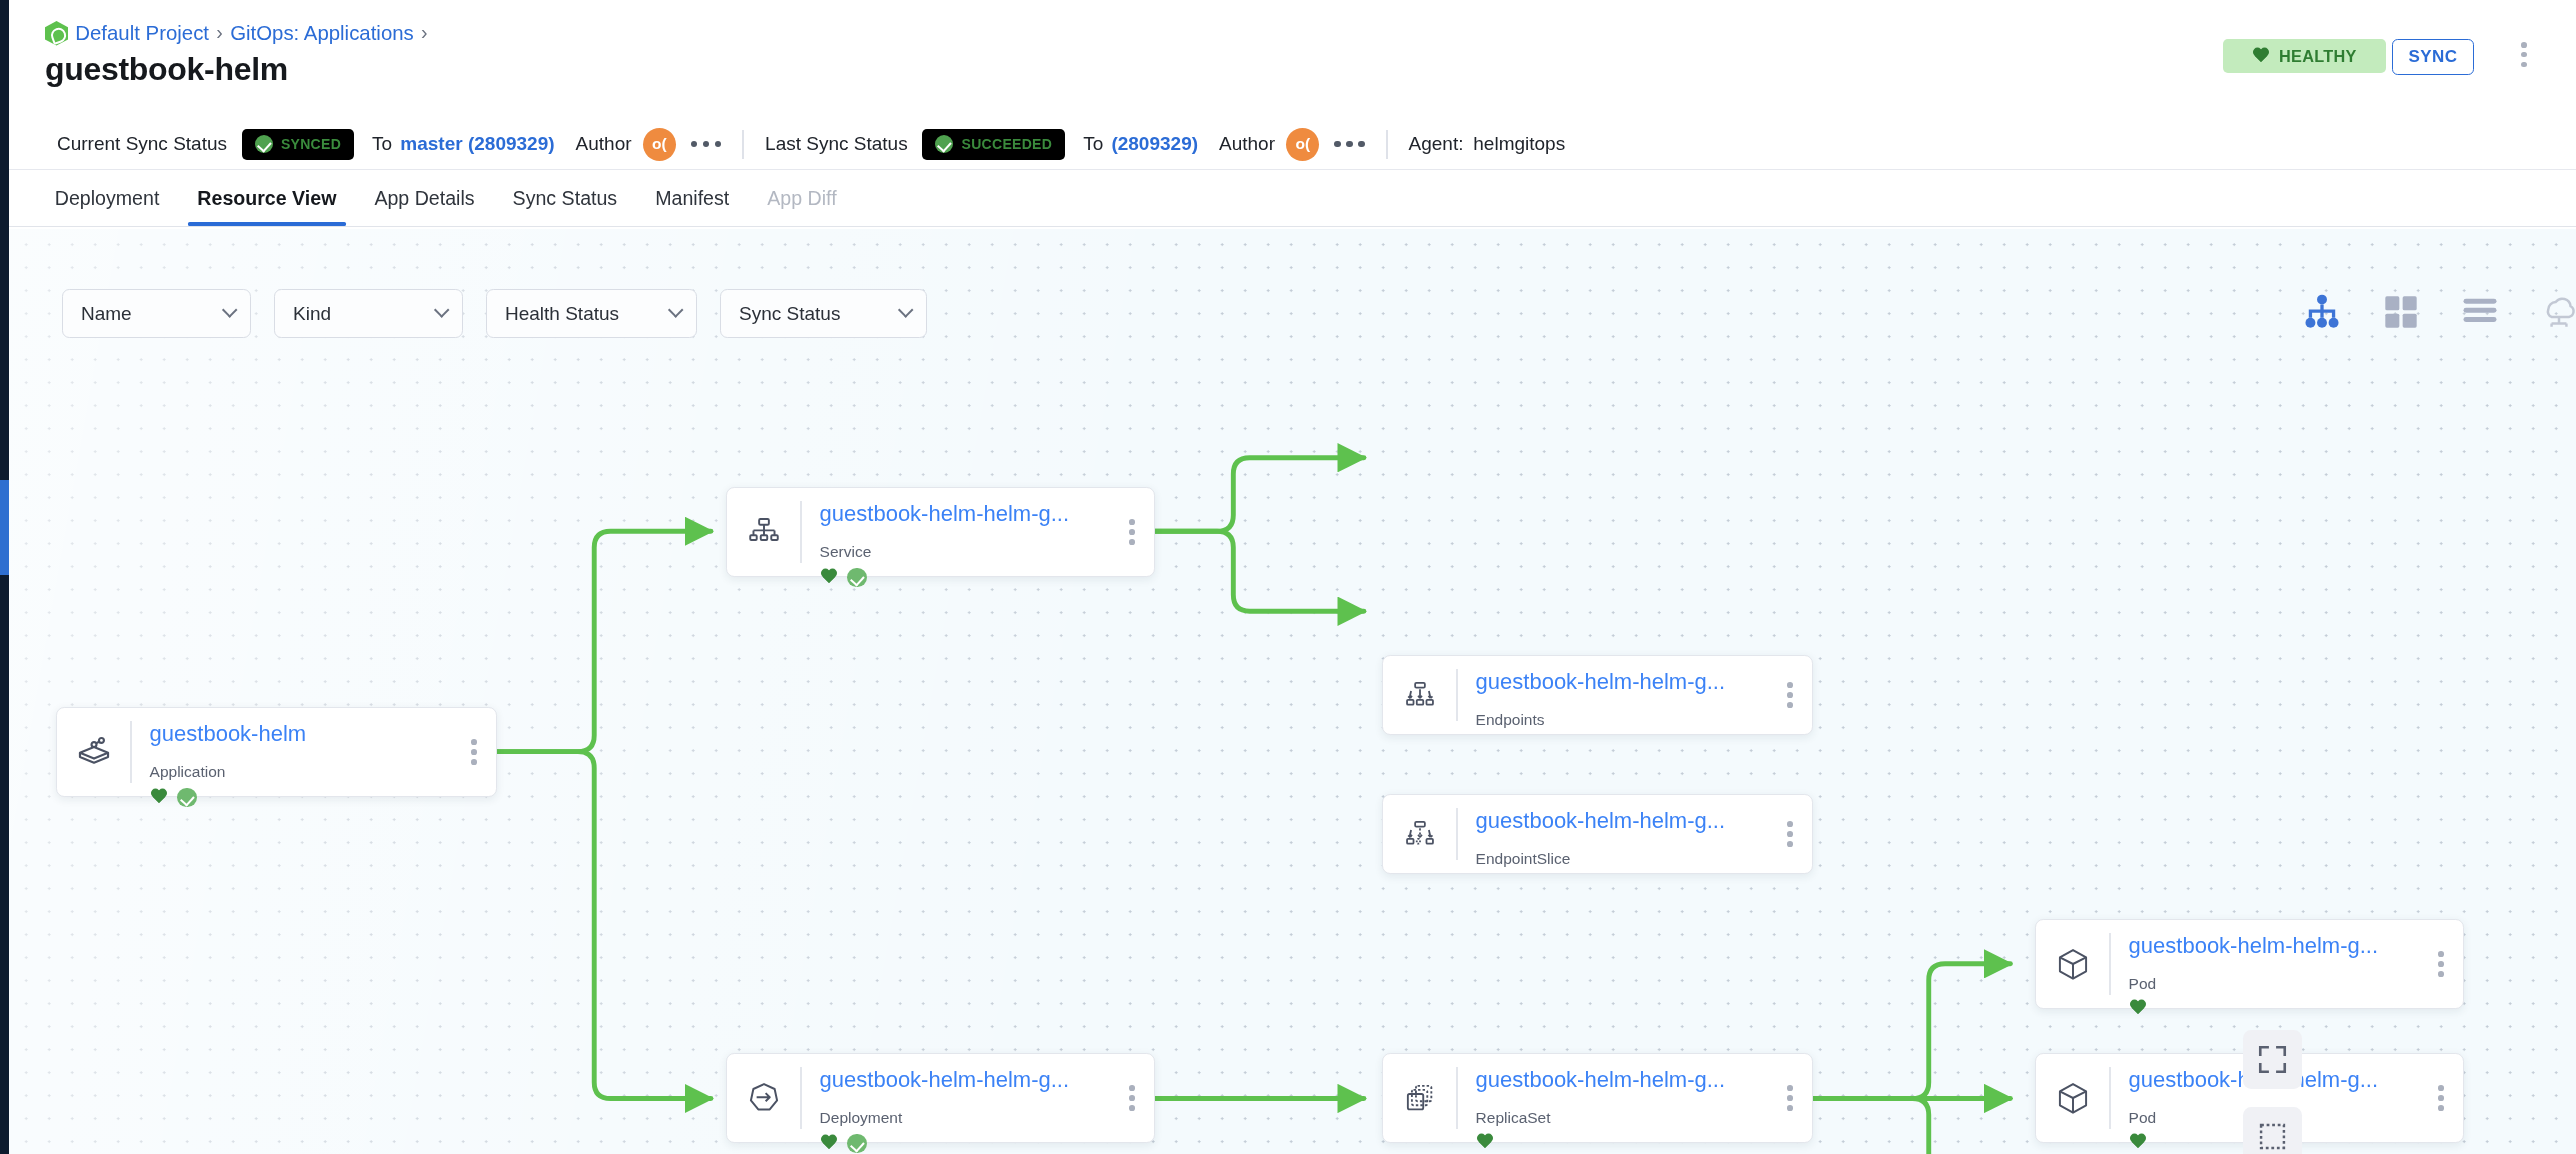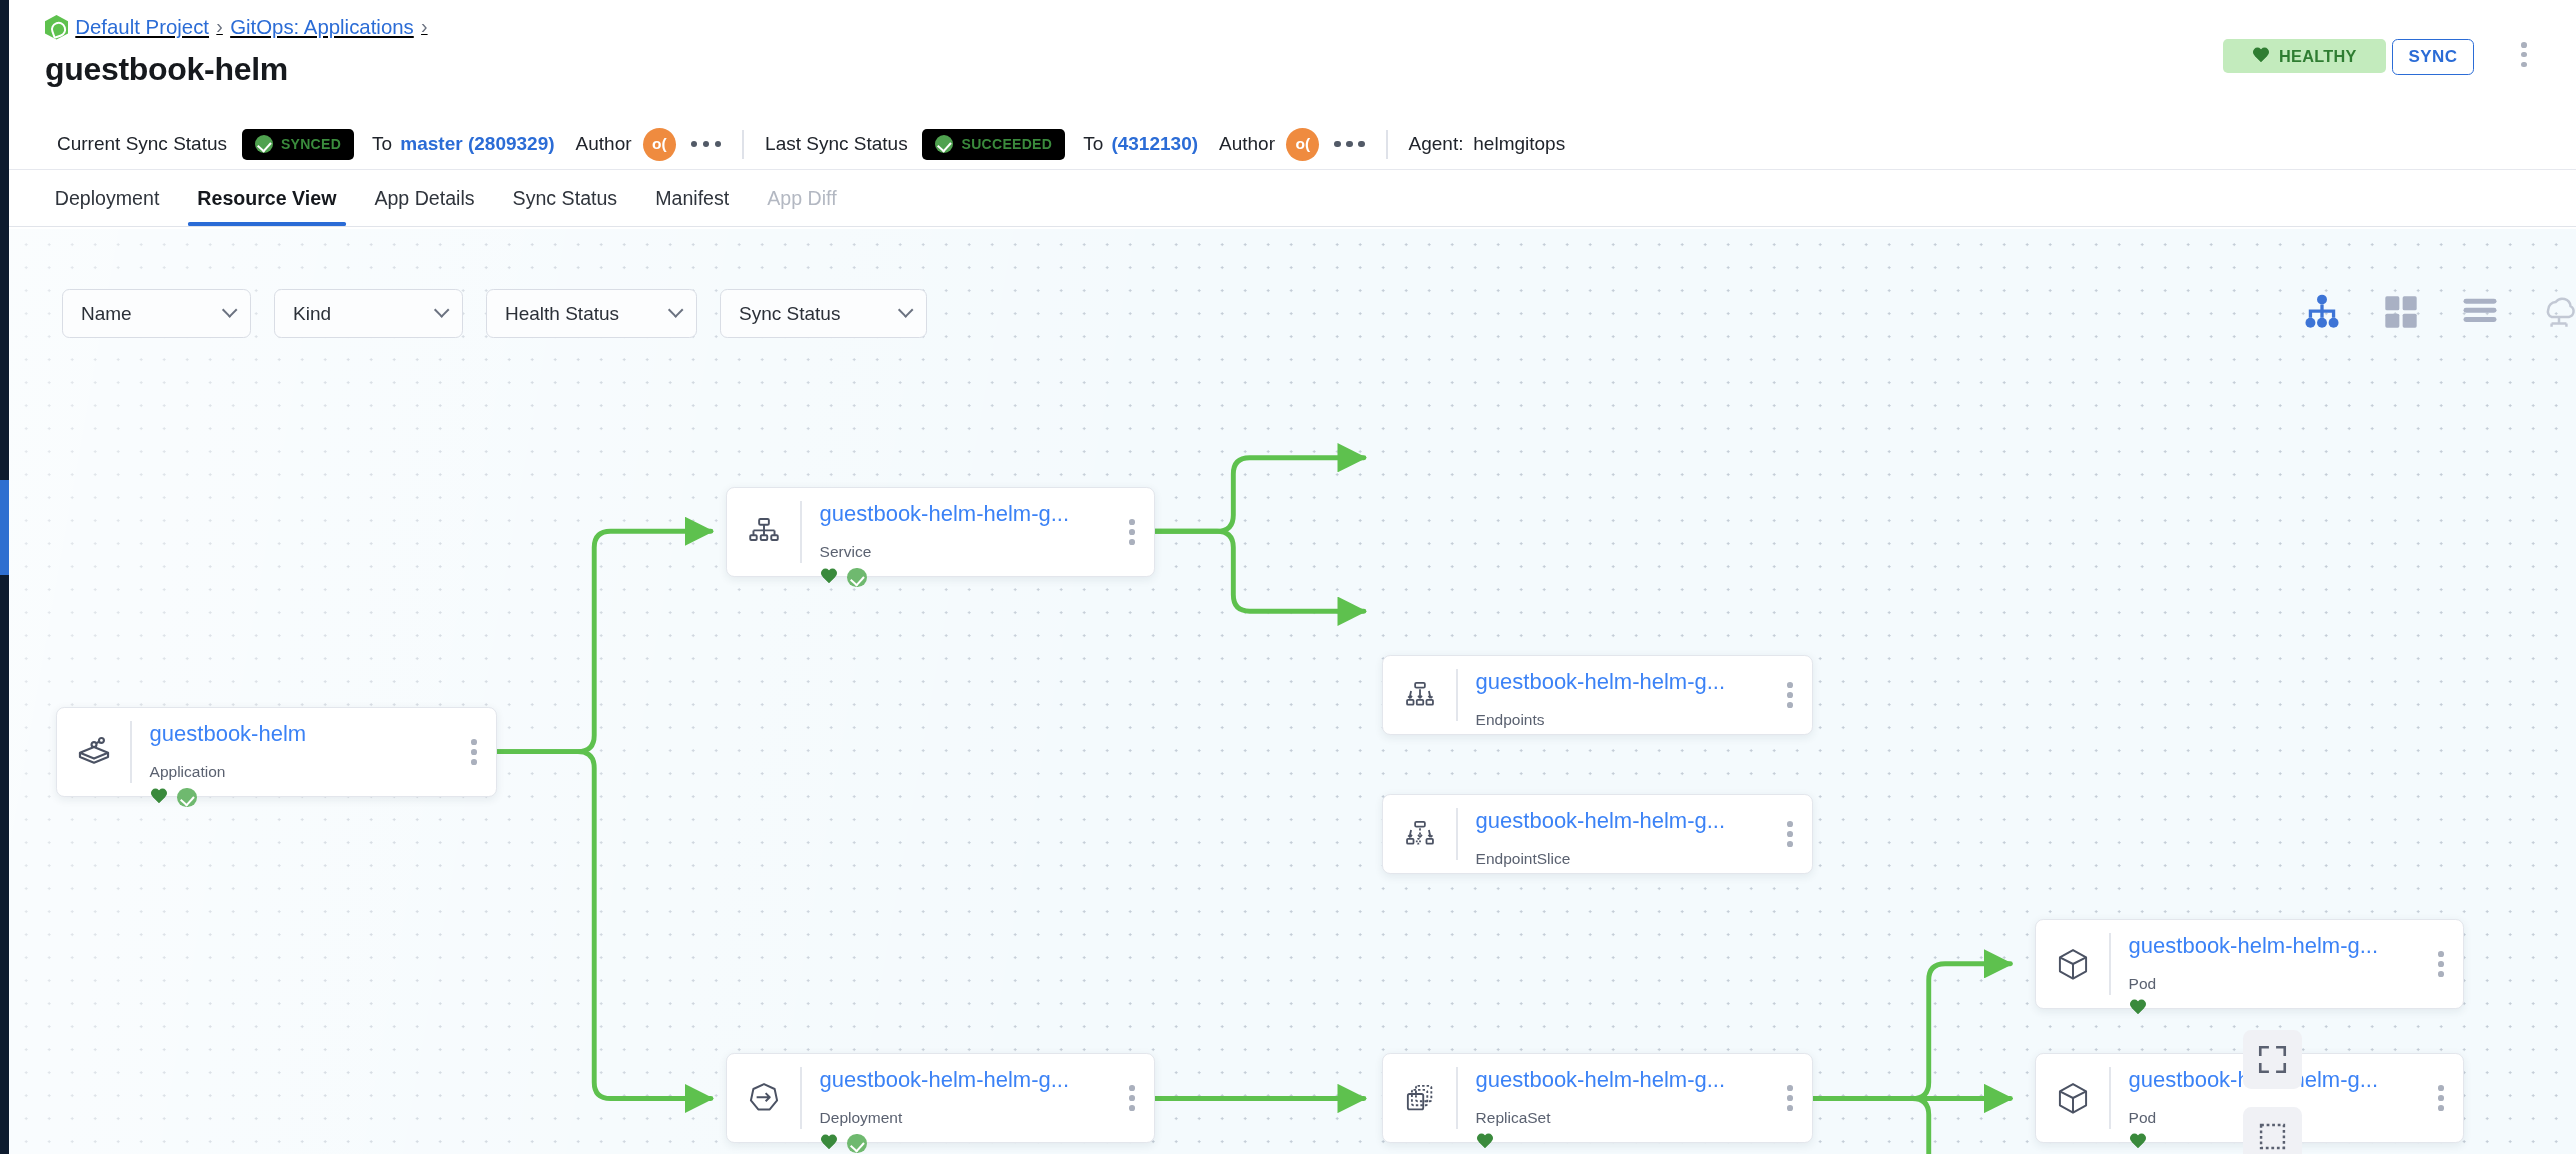--- a/index.html
+++ b/index.html
@@ -20,23 +20,23 @@
     position: absolute; left: 0; top: 480px; width: 9px; height: 95px;
     background: #2f6fd0;
   }
 
   
   .header {
     position: absolute; left: 9px; top: 0; width: 2567px; height: 119px;
     background: #ffffff;
   }
   .breadcrumb {
-    position: absolute; left: 36px; top: 15px;
+    position: absolute; left: 36px; top: 21px;
     display: flex; align-items: center; gap: 7.3px;
-    font-size: 20.4px; line-height: 1; text-decoration: underline;
+    font-size: 20.4px; line-height: 1;
   }
   .bc-logo {
     width: 23px; height: 24.5px;
     background: #5ec14e;
     clip-path: polygon(50% 0%, 100% 25%, 100% 75%, 50% 100%, 0% 75%, 0% 25%);
     position: relative;
     flex: 0 0 auto;
   }
   .bc-logo::after {
     content: "";
@@ -267,21 +267,21 @@
         <i></i>
       </span>
     <span class="sb-div"></span>
 
     <span class="sb-label">Last Sync Status</span>
     <span class="sb-pill">
       <span class="chk"></span>
       <span>SUCCEEDED</span>
     </span>
     <span class="sb-to">To</span>
-    <span class="sb-rev">(4312130)</span>
+    <span class="sb-rev">(2809329)</span>
     <span class="sb-author">Author</span>
     <span class="avatar">o(</span>
     <span class="dots3">
         <i></i>
         <i></i>
         <i></i>
       </span>
     <span class="sb-div"></span>
 
     <span class="sb-agent">Agent:</span>

